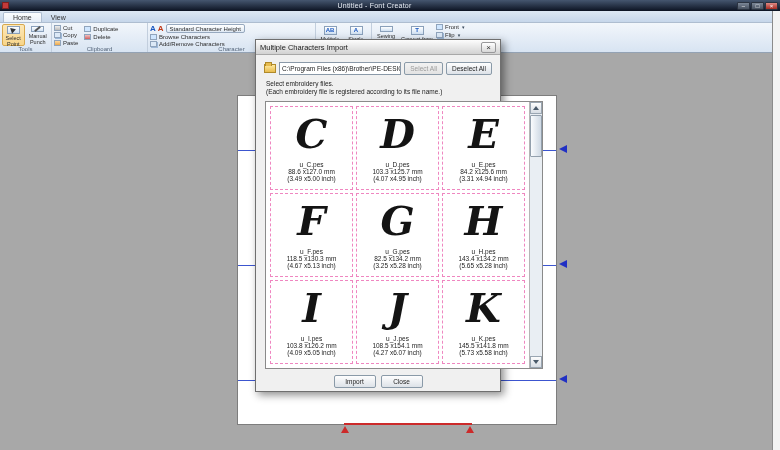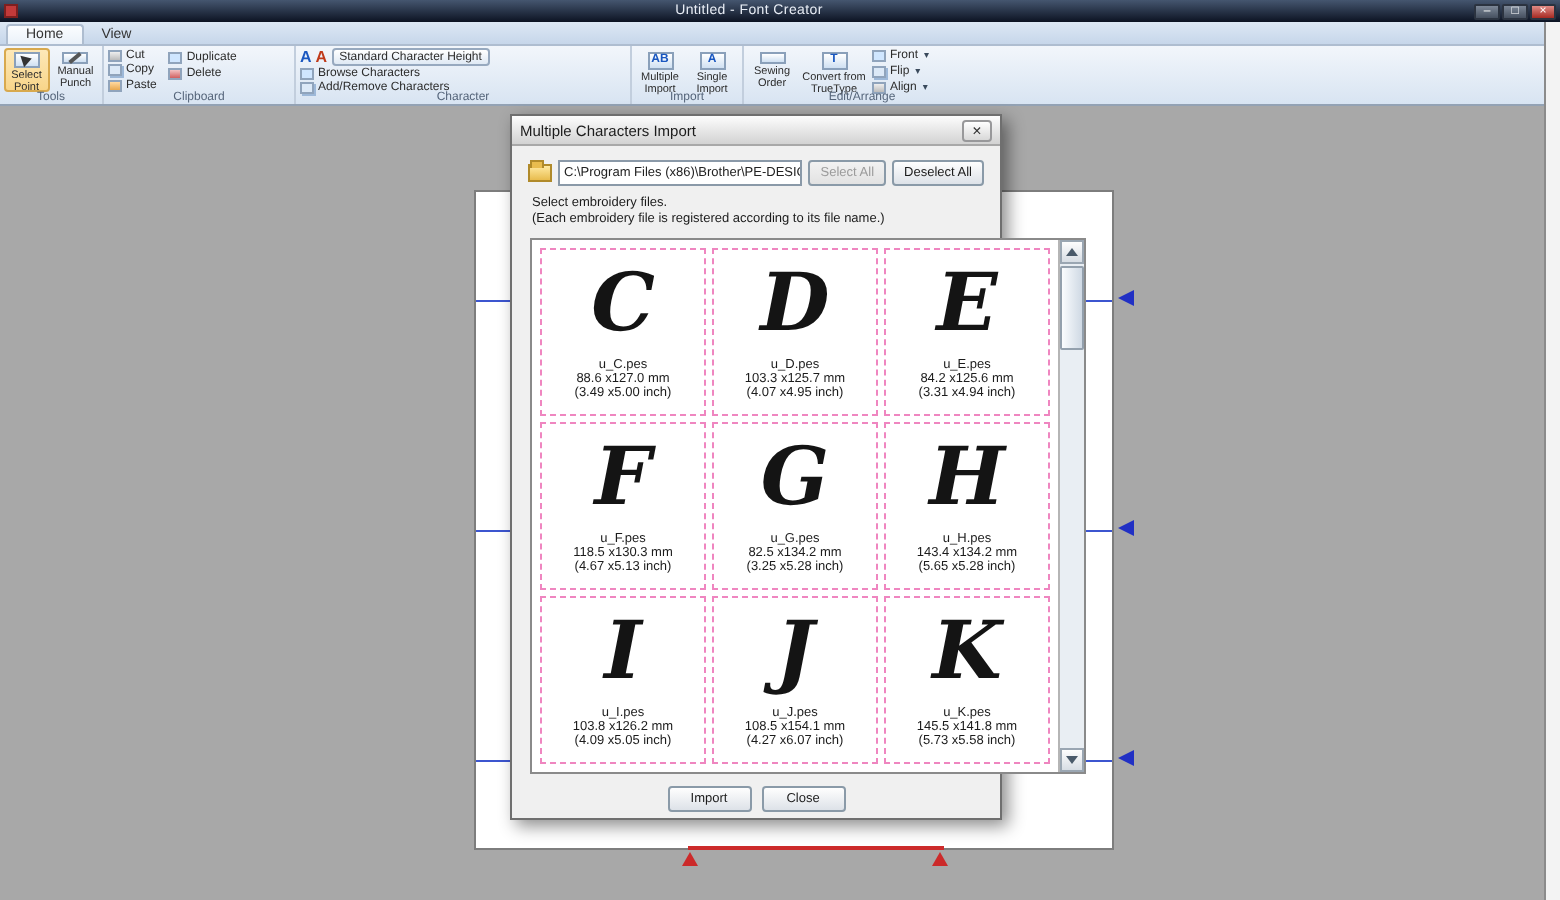--- a/index.html
+++ b/index.html
@@ -59,21 +59,21 @@
   .right-strip{position:absolute;top:11px;right:0;width:8px;bottom:0;background:#f3f3f3;border-left:1px solid #8b8b8b;}
   .canvas{position:absolute;left:237px;top:95px;width:320px;height:330px;background:#ffffff;border:1px solid #7d7d7d;}
   .guide{position:absolute;left:0;width:100%;height:1px;background:#3c55cf;}
   .tri-left{position:absolute;width:0;height:0;border-top:4px solid transparent;
     border-bottom:4px solid transparent;border-right:8px solid #2130c4;}
   .red-line{position:absolute;height:2px;background:#cc2a2a;}
   .tri-up{position:absolute;width:0;height:0;border-left:4px solid transparent;
     border-right:4px solid transparent;border-bottom:7px solid #cc2a2a;}
 
   
-  .dialog{position:absolute;left:255px;top:57px;width:246px;height:353px;background:#f0f0f0;
+  .dialog{position:absolute;left:255px;top:39px;width:246px;height:353px;background:#f0f0f0;
     border:1px solid #6f6f6f;box-shadow:3px 3px 8px rgba(0,0,0,.45);}
   .dlg-title{height:15px;background:linear-gradient(#fdfdfd,#d2d2d2);border-bottom:1px solid #a8a8a8;
     display:flex;align-items:center;padding:0 4px;font-size:7.5px;color:#1c1c1c;}
   .dlg-close{margin-left:auto;width:15px;height:11px;border:1px solid #98989a;border-radius:2px;
     background:linear-gradient(#ffffff,#d8d8d8);font-size:8px;line-height:9px;text-align:center;color:#333;}
   .path-row{position:absolute;left:8px;top:21px;right:8px;height:15px;display:flex;align-items:center;gap:3px;}
   .folder-ic{width:12px;height:9px;background:linear-gradient(#ffe9a0,#e8bc4e);border:1px solid #b08a2a;
     position:relative;flex:0 0 auto;}
   .folder-ic::before{content:"";position:absolute;top:-3px;left:0;width:5px;height:3px;
     background:#e8bc4e;border:1px solid #b08a2a;border-bottom:none;}

